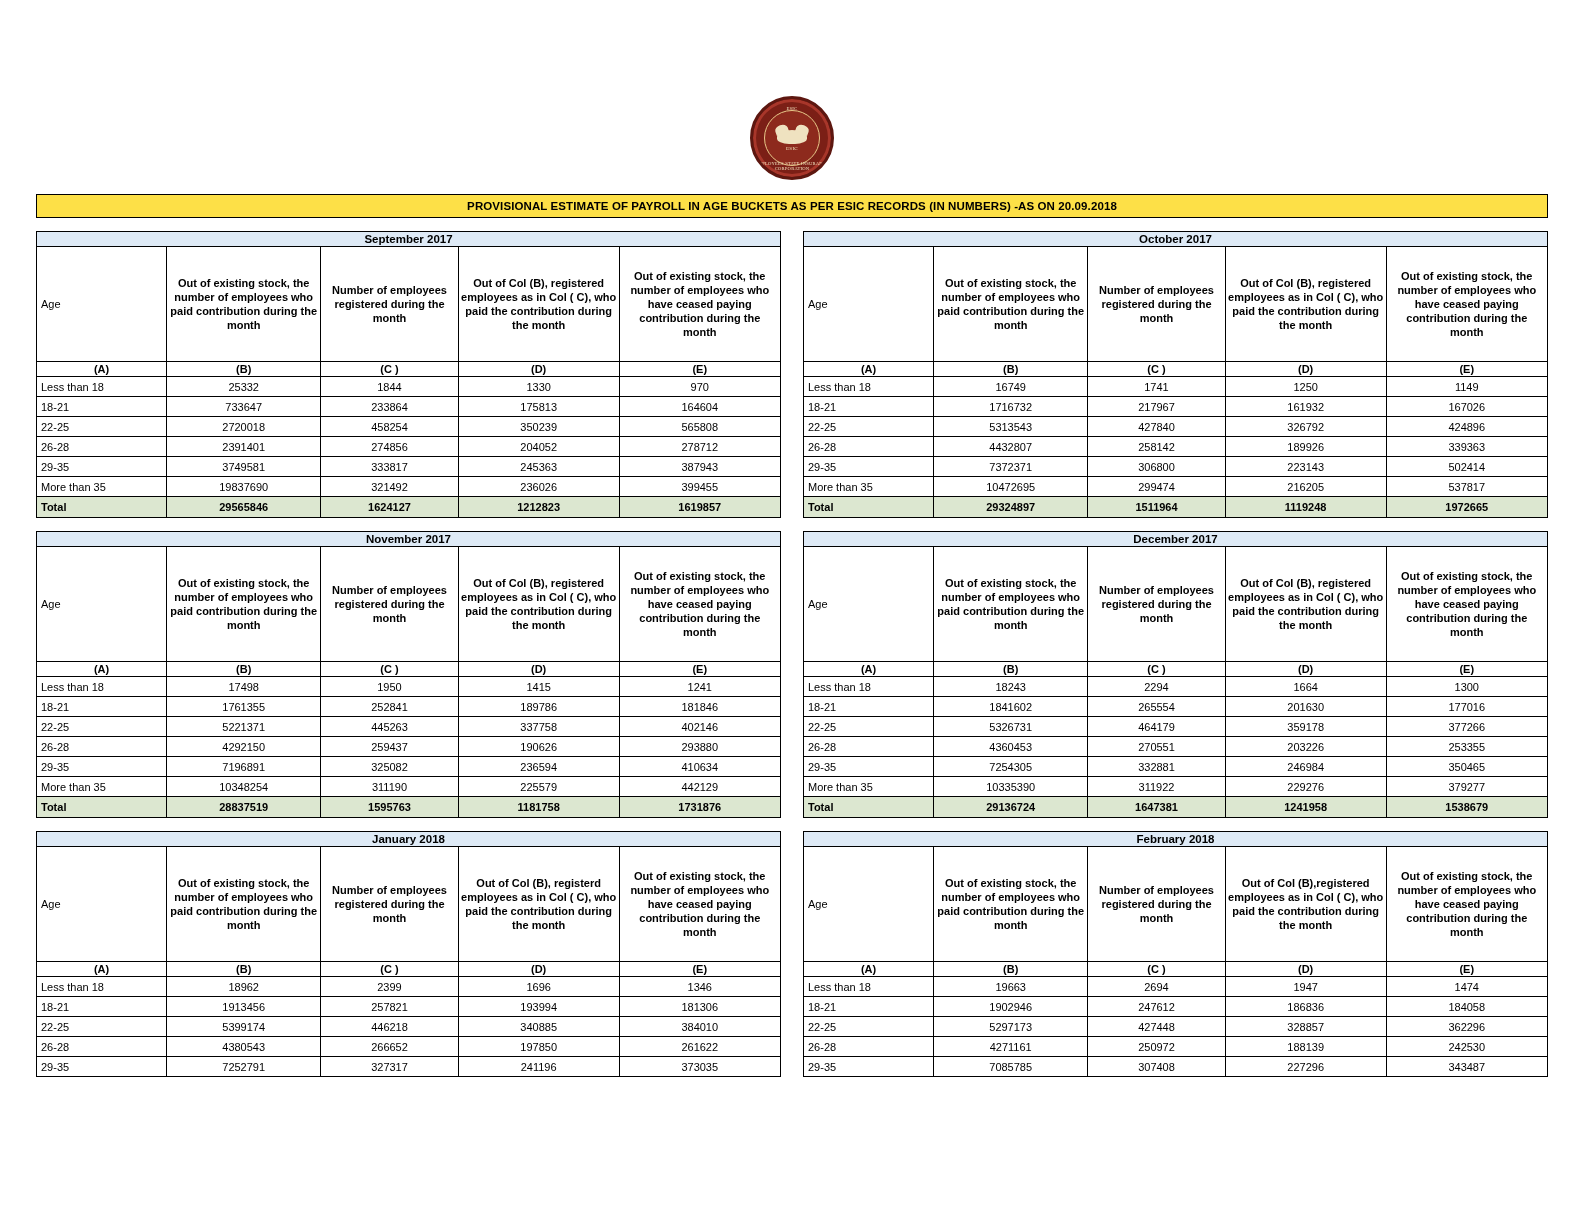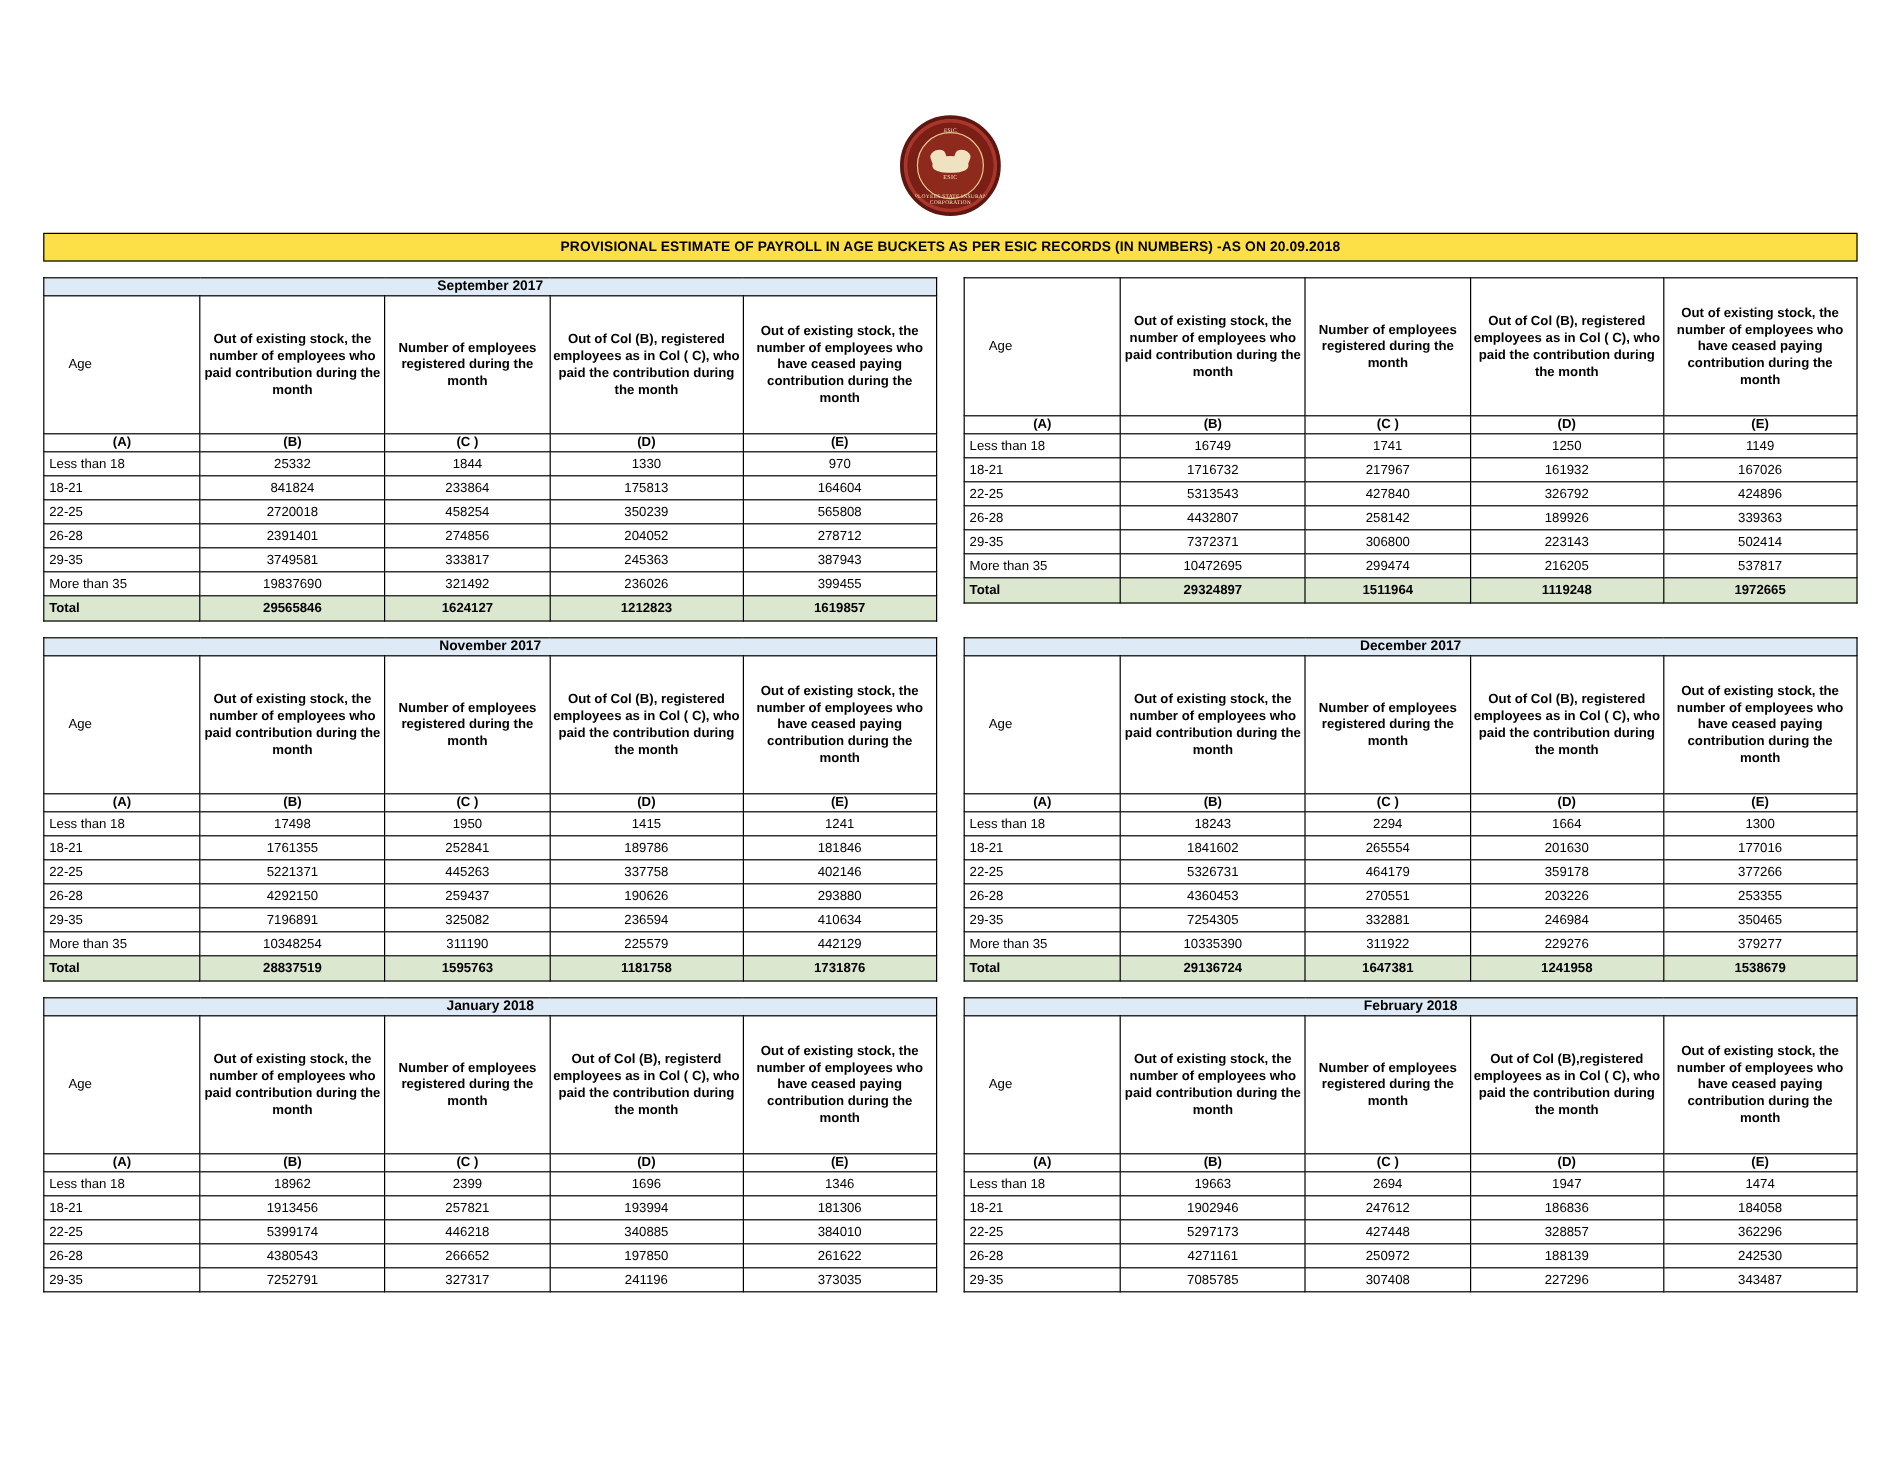--- a/index.html
+++ b/index.html
@@ -136,21 +136,21 @@
     text-align: center;
     font-weight: bold;
     font-size: 11px;
     height: 112px;
     line-height: 1.28;
     padding: 2px 3px;
   }
   .col-head.age {
     text-align: left;
     font-weight: normal;
-    padding-left: 20px;
+    padding-left: 4px;
   }
   .letter-row td {
     text-align: center;
     font-weight: bold;
     font-size: 11px;
     padding: 1px 2px;
   }
   .data td {
     text-align: center;
     font-size: 11px;
@@ -228,21 +228,21 @@
             </tr>
             <tr class="data">
               <td class="age-cell">Less than 18</td>
               <td>25332</td>
               <td>1844</td>
               <td>1330</td>
               <td>970</td>
             </tr>
             <tr class="data">
               <td class="age-cell">18-21</td>
-              <td>841824</td>
+              <td>733647</td>
               <td>233864</td>
               <td>175813</td>
               <td>164604</td>
             </tr>
             <tr class="data">
               <td class="age-cell">22-25</td>
               <td>2720018</td>
               <td>458254</td>
               <td>350239</td>
               <td>565808</td>
@@ -283,20 +283,23 @@
         <table class="tbl">
           <colgroup>
               <col class="cw-age">
               <col class="cw-b">
               <col class="cw-c">
               <col class="cw-d">
               <col class="cw-e">
             </colgroup>
           <tbody>
             <tr>
+                <td class="month-head" colspan="5">October 2017</td>
+              </tr>
+            <tr>
               <td class="col-head age">Age</td>
               <td class="col-head">Out of existing stock, the number of employees who paid contribution during the month</td>
               <td class="col-head">Number of employees registered during the month</td>
               <td class="col-head">Out of Col (B), registered employees as in Col ( C), who paid the contribution during the month</td>
               <td class="col-head">Out of existing stock, the number of employees  who have ceased paying contribution during the month</td>
             </tr>
             <tr class="letter-row">
               <td>(A)</td>
               <td>(B)</td>
               <td>(C )</td>

